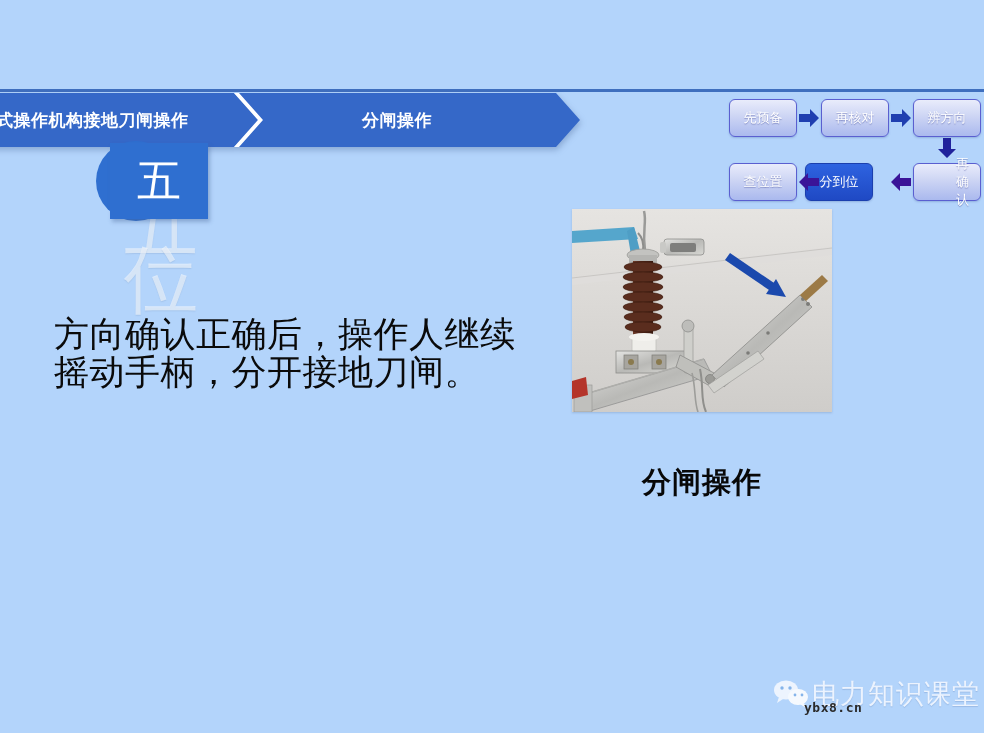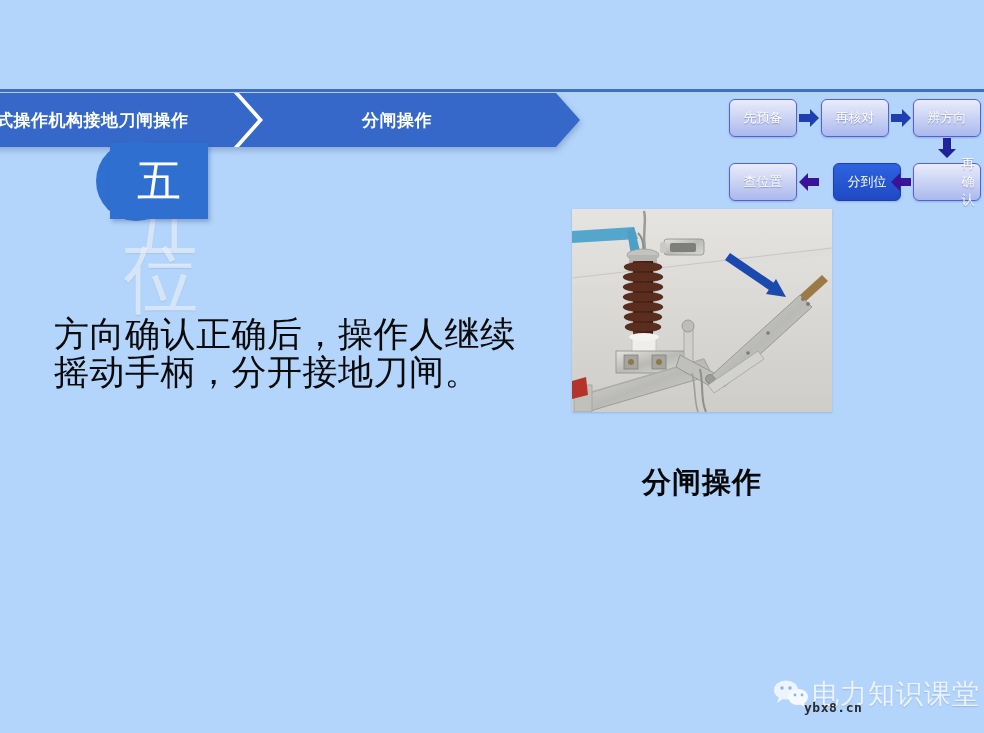--- a/index.html
+++ b/index.html
@@ -152,33 +152,32 @@
     position: absolute;
     width: 68px; height: 38px;
     border-radius: 6px;
     display: flex; align-items: center; justify-content: center;
     font-size: 13px;
     color: #ffffff;
     border: 1px solid #5a5fd0;
     background: linear-gradient(180deg, #e9ecfb 0%, #cdd5f4 45%, #aab9ee 100%);
     text-shadow: 0 1px 1px rgba(80,90,160,0.55);
     box-shadow: 0 1px 2px rgba(80,110,170,0.35);
-    text-align: center;
   }
   .fbox.active {
     background: linear-gradient(180deg, #2e63e0 0%, #1f49c4 100%);
     border-color: #1b3fae;
     color: #ffffff;
     text-shadow: none;
   }
   .fb-1 { left: 0px;   top: 0px;  }
   .fb-2 { left: 92px;  top: 0px;  }
   .fb-3 { left: 184px; top: 0px;  }
   .fb-4 { left: 0px;   top: 64px; }
-  .fb-5 { left: 104px;  top: 64px; }
+  .fb-5 { left: 76px;  top: 64px; }
   .fb-6 { left: 184px; top: 64px; padding-left: 42px; }
 
   .arrow { position: absolute; }
   .arrow svg { display: block; }
   .ar-1 { left: 69px;  top: 9px;  }
   .ar-2 { left: 161px; top: 9px;  }
   .ar-3 { left: 208px; top: 38px; }
   .ar-4 { left: 161px; top: 73px; }
   .ar-5 { left: 69px;  top: 73px; }
 

